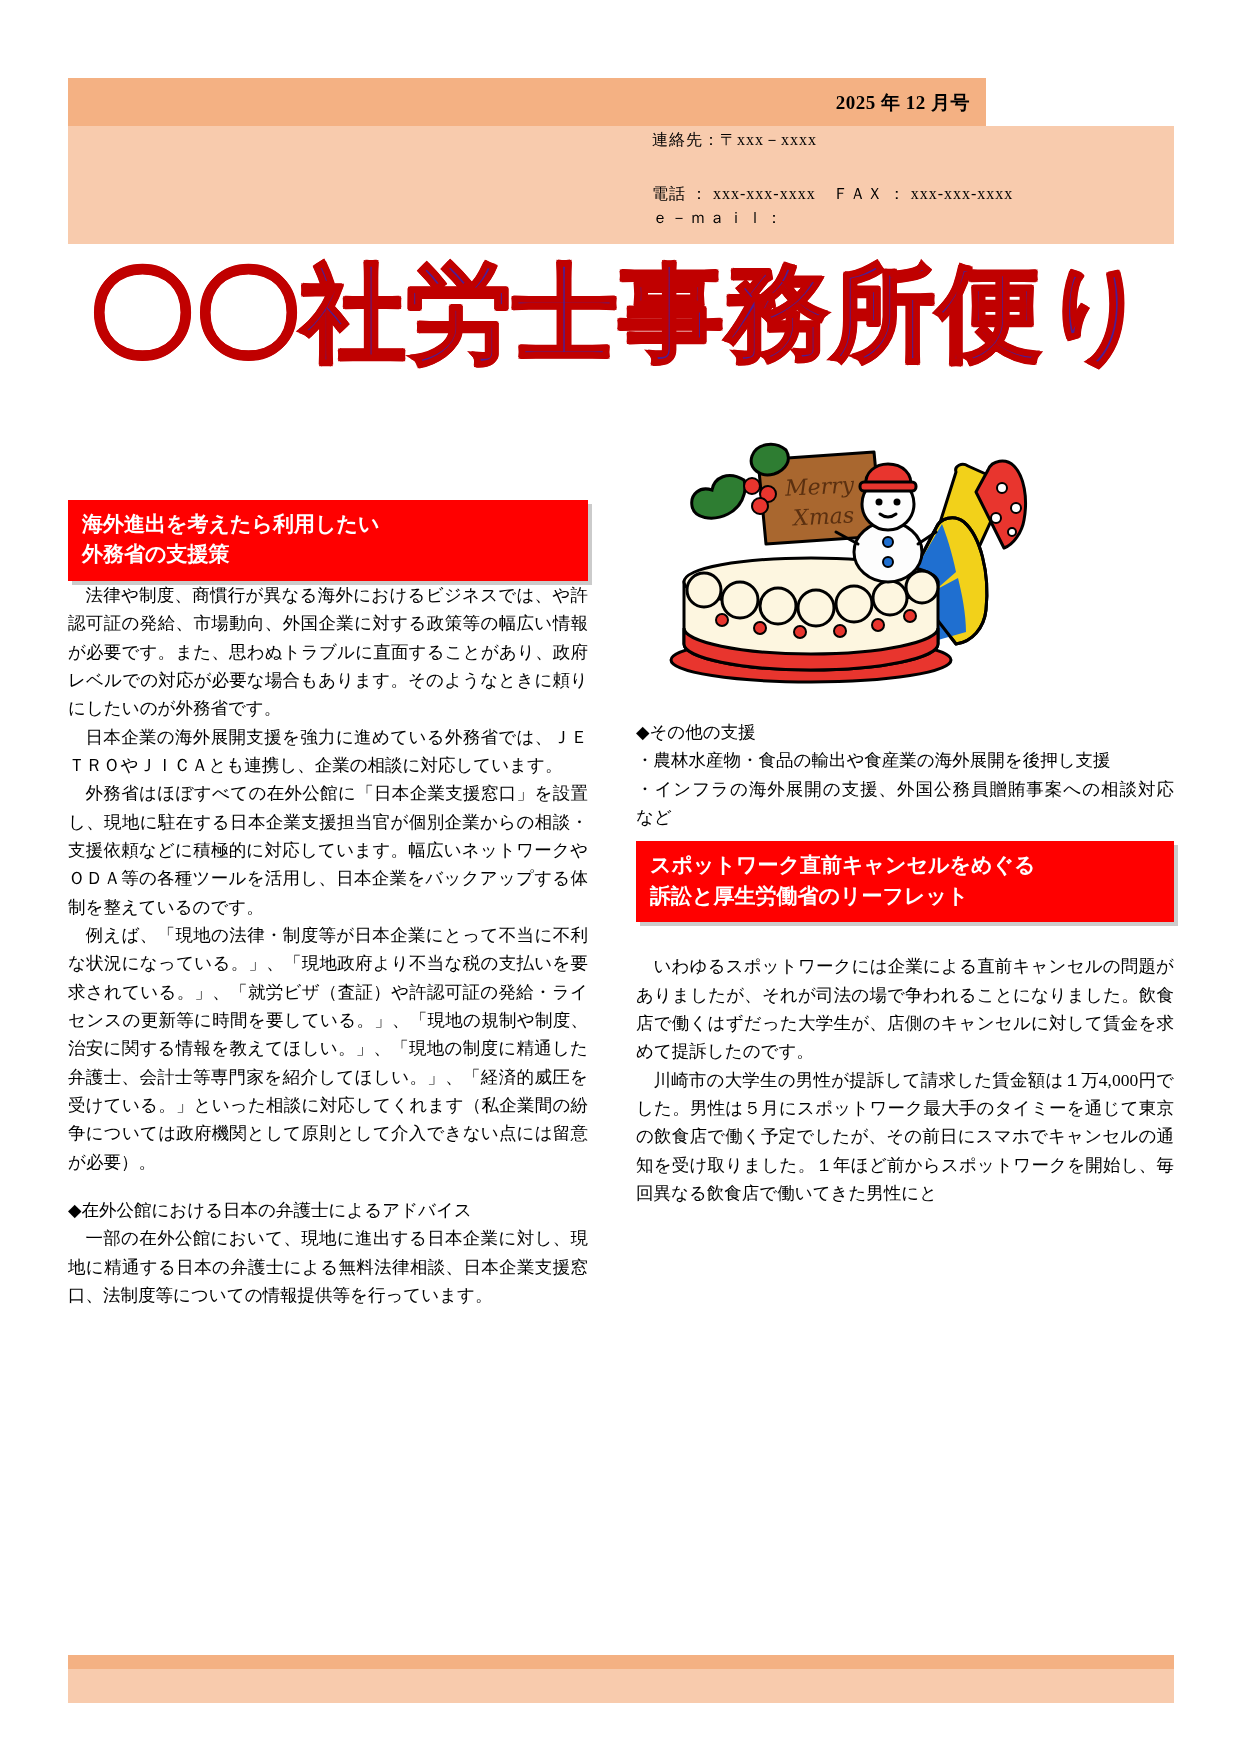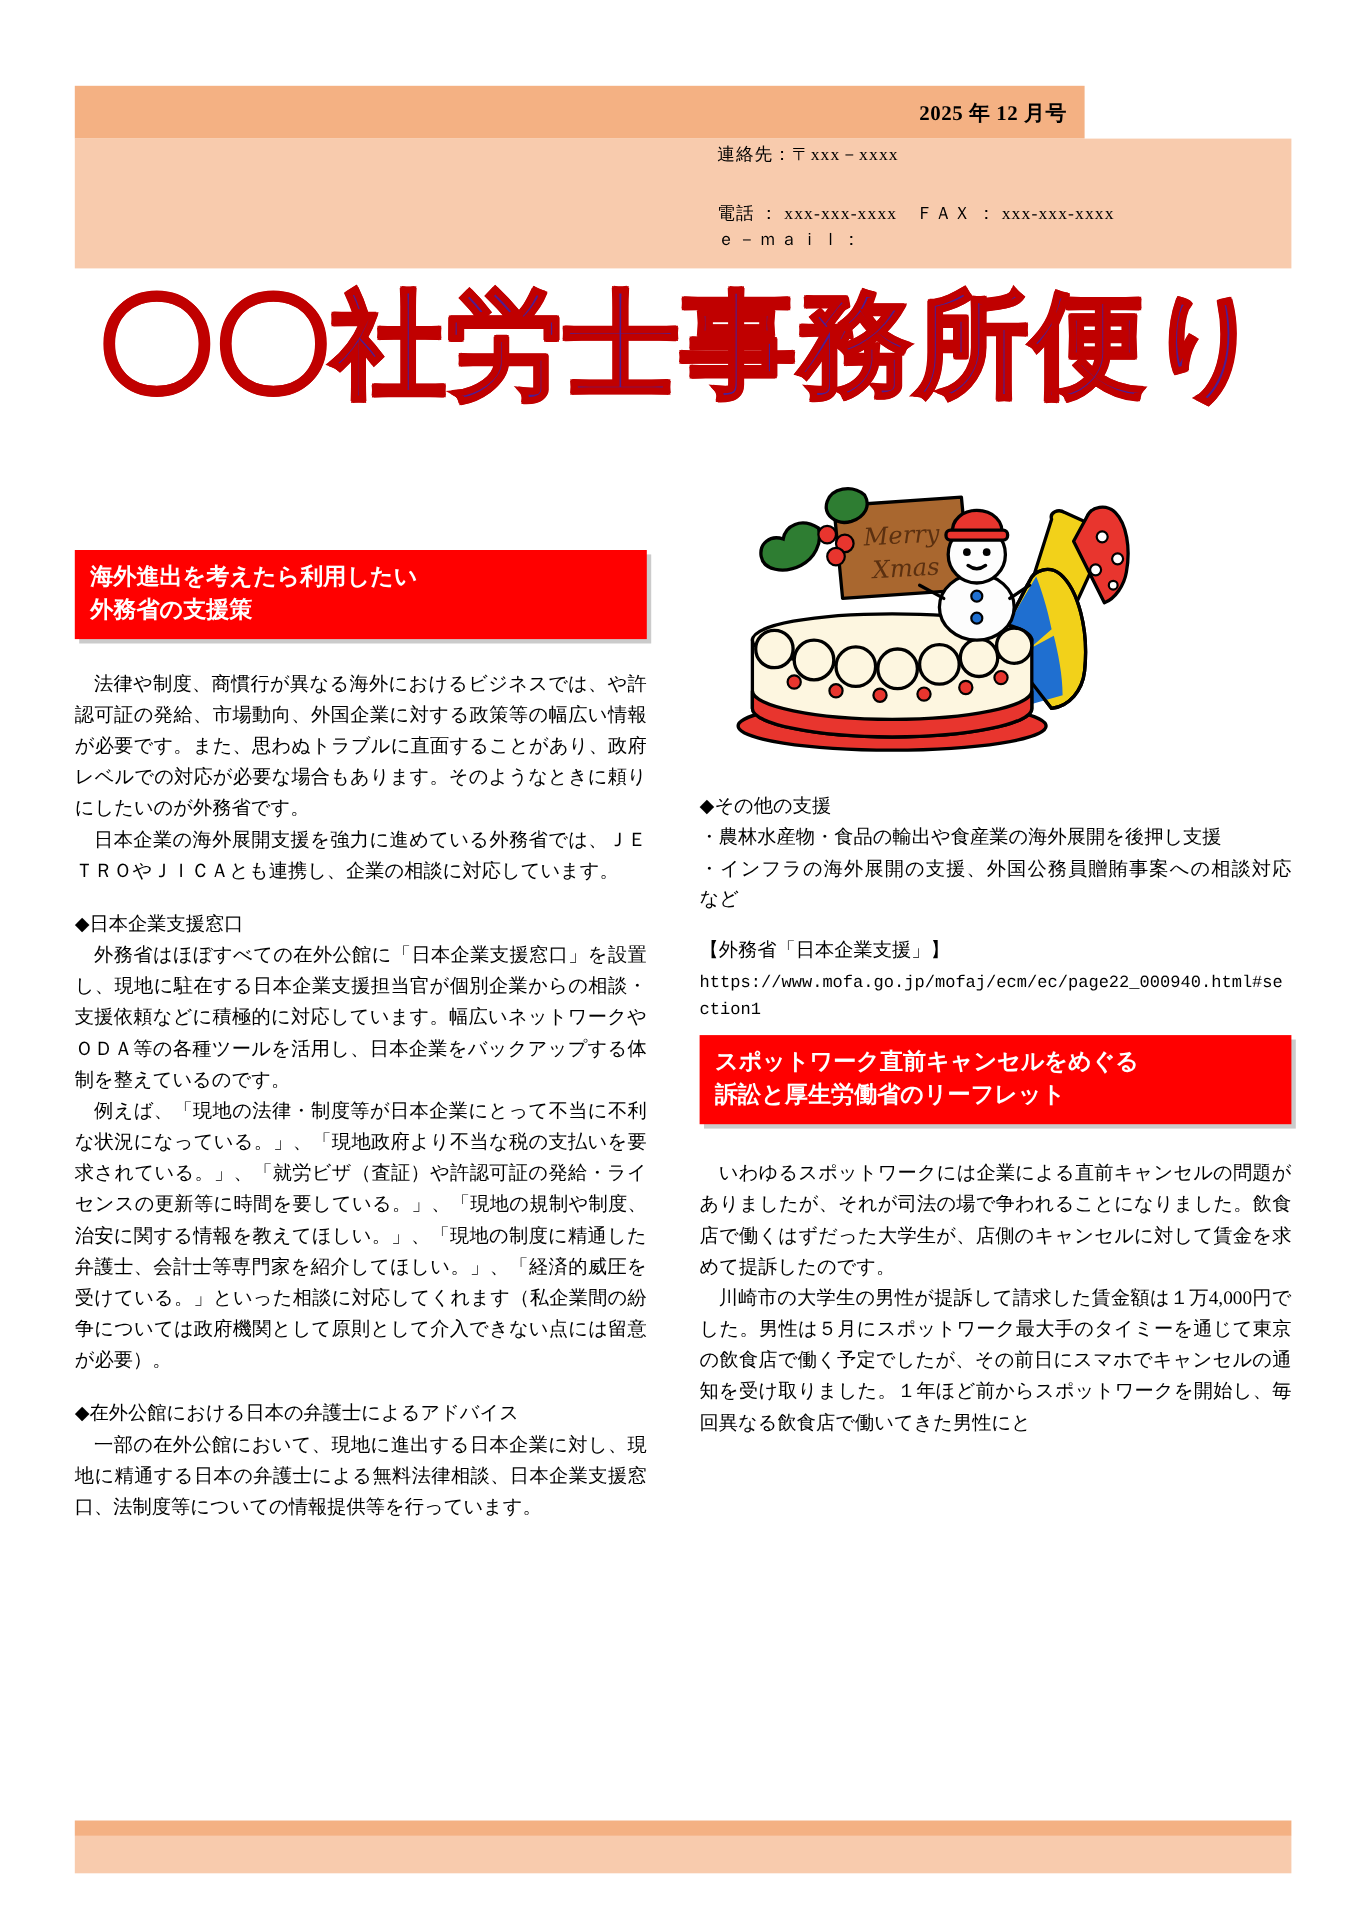--- a/index.html
+++ b/index.html
@@ -95,21 +95,20 @@
   .col-left  { left: 68px;  width: 520px; }
   .col-right { left: 636px; width: 538px; }
 
   .headline {
     background: #ff0000;
     color: #ffffff;
     font-weight: bold;
     font-size: 21px;
     line-height: 1.45;
     padding: 9px 14px 11px 14px;
-    margin-bottom: 26px;
     box-shadow: 4px 4px 0 rgba(140,140,140,0.45);
   }
   .headline.second {
     margin-top: 10px;
     margin-bottom: 30px;
   }
   p.body {
     margin: 0 0 0 0;
     text-indent: 1em;
   }
@@ -246,35 +245,30 @@
       <path d="M282 112 L300 100" stroke="#000" stroke-width="3" stroke-linecap="round"></path>
     </g>
   </svg>
 </div>
 
 <div class="col col-left">
   <div class="headline" style="white-space: pre-line;">海外進出を考えたら利用したい
 外務省の支援策</div>
   <p class="body">法律や制度、商慣行が異なる海外におけるビジネスでは、や許認可証の発給、市場動向、外国企業に対する政策等の幅広い情報が必要です。また、思わぬトラブルに直面することがあり、政府レベルでの対応が必要な場合もあります。そのようなときに頼りにしたいのが外務省です。</p>
   <p class="body">日本企業の海外展開支援を強力に進めている外務省では、ＪＥＴＲＯやＪＩＣＡとも連携し、企業の相談に対応しています。</p>
-  <p class="sub">◆日本企業支援窓口</p>
   <p class="body">外務省はほぼすべての在外公館に「日本企業支援窓口」を設置し、現地に駐在する日本企業支援担当官が個別企業からの相談・支援依頼などに積極的に対応しています。幅広いネットワークやＯＤＡ等の各種ツールを活用し、日本企業をバックアップする体制を整えているのです。</p>
   <p class="body">例えば、「現地の法律・制度等が日本企業にとって不当に不利な状況になっている。」、「現地政府より不当な税の支払いを要求されている。」、「就労ビザ（査証）や許認可証の発給・ライセンスの更新等に時間を要している。」、「現地の規制や制度、治安に関する情報を教えてほしい。」、「現地の制度に精通した弁護士、会計士等専門家を紹介してほしい。」、「経済的威圧を受けている。」といった相談に対応してくれます（私企業間の紛争については政府機関として原則として介入できない点には留意が必要）。</p>
   <p class="sub">◆在外公館における日本の弁護士によるアドバイス</p>
   <p class="body">一部の在外公館において、現地に進出する日本企業に対し、現地に精通する日本の弁護士による無料法律相談、日本企業支援窓口、法制度等についての情報提供等を行っています。</p>
 </div>
 
 <div class="col col-right" style="top: 718px;">
   <p class="body noindent">◆その他の支援</p>
   <p class="body noindent">・農林水産物・食品の輸出や食産業の海外展開を後押し支援</p>
   <p class="body noindent">・インフラの海外展開の支援、外国公務員贈賄事案への相談対応　など</p>
-  <div class="urlbox">
-    <div class="urlhead">【外務省「日本企業支援」】</div>
-    <a href="#" style="color:#000; text-decoration:none;">https://www.mofa.go.jp/mofaj/ecm/ec/page22_000940.html#section1</a>
-  </div>
   <div class="headline second" style="white-space: pre-line;">スポットワーク直前キャンセルをめぐる
 訴訟と厚生労働省のリーフレット</div>
   <p class="body">いわゆるスポットワークには企業による直前キャンセルの問題がありましたが、それが司法の場で争われることになりました。飲食店で働くはずだった大学生が、店側のキャンセルに対して賃金を求めて提訴したのです。</p>
   <p class="body">川崎市の大学生の男性が提訴して請求した賃金額は１万4,000円でした。男性は５月にスポットワーク最大手のタイミーを通じて東京の飲食店で働く予定でしたが、その前日にスマホでキャンセルの通知を受け取りました。１年ほど前からスポットワークを開始し、毎回異なる飲食店で働いてきた男性にと</p>
 </div>
 
 <div class="ftr-1"></div>
 <div class="ftr-2"></div>
 
 </body></html>

